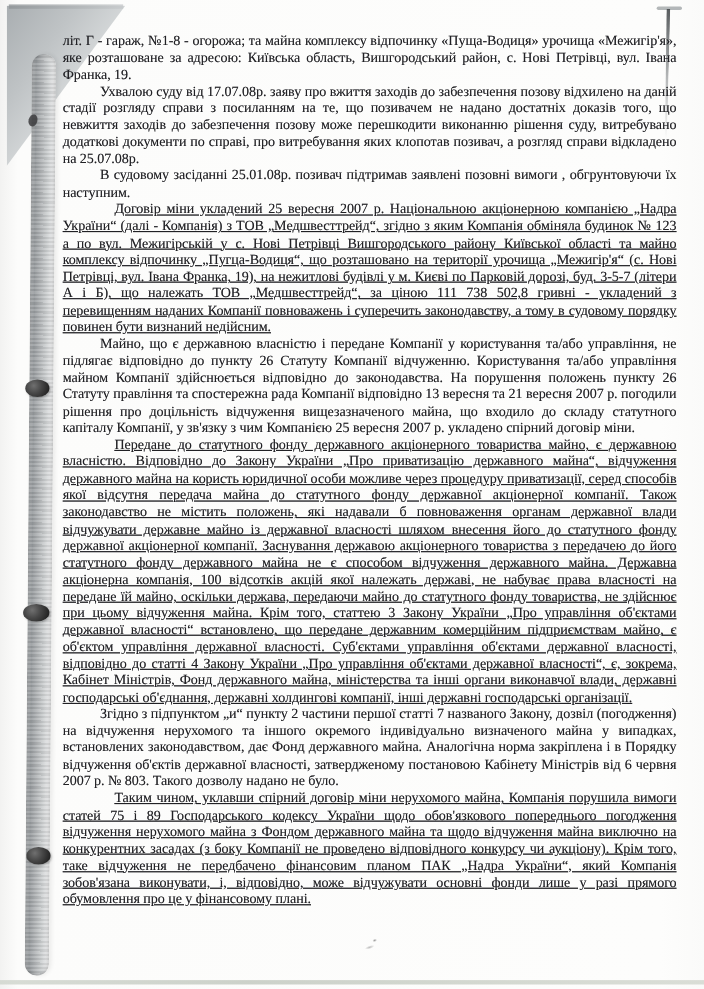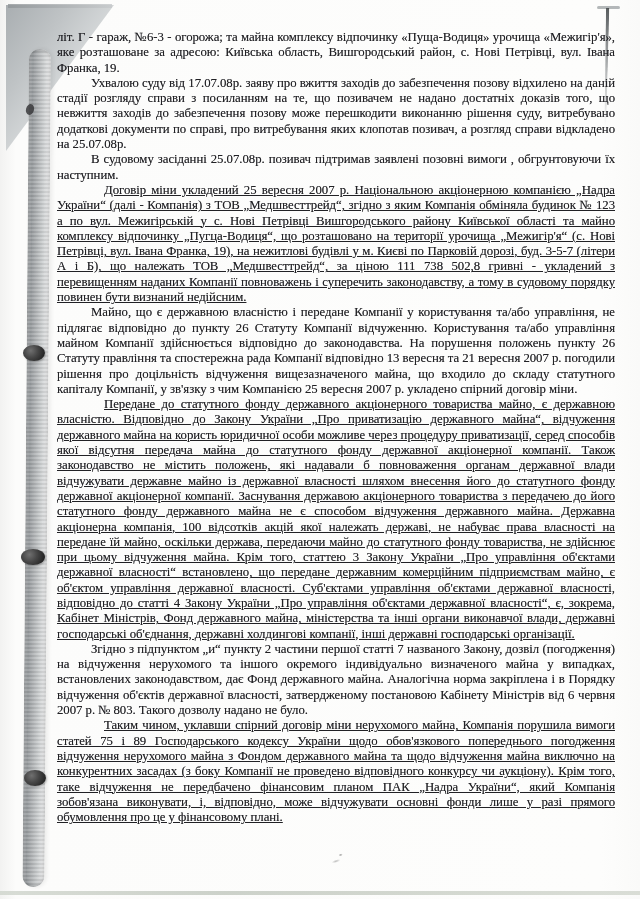--- a/index.html
+++ b/index.html
@@ -94,23 +94,23 @@
   <div class="rod"></div>
   <div class="rod-mark"></div>
   <div class="bolt bolt-1"></div>
   <div class="bolt bolt-2"></div>
   <div class="bolt bolt-3"></div>
 
   <div class="crease-tick"></div>
   <div class="crease"></div>
 
   <div class="doc">
-    <p class="first">літ. Г - гараж, №6-3 - огорожа; та майна комплексу відпочинку «Пуща-Водиця» урочища «Межигір'я», яке розташоване за адресою: Київська область, Вишгородський район, с. Нові Петрівці, вул. Івана Франка, 19.</p>
+    <p class="first">літ. Г - гараж, №1-8 - огорожа; та майна комплексу відпочинку «Пуща-Водиця» урочища «Межигір'я», яке розташоване за адресою: Київська область, Вишгородський район, с. Нові Петрівці, вул. Івана Франка, 19.</p>
     <p>Ухвалою суду від 17.07.08р. заяву про вжиття заходів до забезпечення позову відхилено на даній стадії розгляду справи з посиланням на те, що позивачем не надано достатніх доказів того, що невжиття заходів до забезпечення позову може перешкодити виконанню рішення суду, витребувано додаткові документи по справі, про витребування яких клопотав позивач, а розгляд справи відкладено на 25.07.08р.</p>
-    <p>В судовому засіданні 25.07.08р. позивач підтримав заявлені позовні вимоги , обгрунтовуючи їх наступним.</p>
+    <p>В судовому засіданні 25.01.08р. позивач підтримав заявлені позовні вимоги , обгрунтовуючи їх наступним.</p>
     <p class="indent-lg">Договір міни укладений 25 вересня 2007 р. Національною акціонерною компанією „Надра України“ (далі - Компанія) з ТОВ „Медшвесттрейд“, згідно з яким Компанія обміняла будинок № 123 а по вул. Межигірській у с. Нові Петрівці Вишгородського району Київської області та майно комплексу відпочинку „Пугца-Водиця“, що розташовано на території урочища „Межигір'я“ (с. Нові Петрівці, вул. Івана Франка, 19), на нежитлові будівлі у м. Києві по Парковій дорозі, буд. 3-5-7 (літери А і Б), що належать ТОВ „Медшвесттрейд“, за ціною 111 738 502,8 гривні - укладений з перевищенням наданих Компанії повноважень і суперечить законодавству, а тому в судовому порядку повинен бути визнаний недійсним.</p>
     <p>Майно, що є державною власністю і передане Компанії у користування та/або управління, не підлягає відповідно до пункту 26 Статуту Компанії відчуженню. Користування та/або управління майном Компанії здійснюється відповідно до законодавства. На порушення положень пункту 26 Статуту правління та спостережна рада Компанії відповідно 13 вересня та 21 вересня 2007 р. погодили рішення про доцільність відчуження вищезазначеного майна, що входило до складу статутного капіталу Компанії, у зв'язку з чим Компанією 25 вересня 2007 р. укладено спірний договір міни.</p>
     <p class="indent-lg">Передане до статутного фонду державного акціонерного товариства майно, є державною власністю. Відповідно до Закону України „Про приватизацію державного майна“, відчуження державного майна на користь юридичної особи можливе через процедуру приватизації, серед способів якої відсутня передача майна до статутного фонду державної акціонерної компанії. Також законодавство не містить положень, які надавали б повноваження органам державної влади відчужувати державне майно із державної власності шляхом внесення його до статутного фонду державної акціонерної компанії. Заснування державою акціонерного товариства з передачею до його статутного фонду державного майна не є способом відчуження державного майна. Державна акціонерна компанія, 100 відсотків акцій якої належать державі, не набуває права власності на передане їй майно, оскільки держава, передаючи майно до статутного фонду товариства, не здійснює при цьому відчуження майна. Крім того, статтею 3 Закону України „Про управління об'єктами державної власності“ встановлено, що передане державним комерційним підприємствам майно, є об'єктом управління державної власності. Суб'єктами управління об'єктами державної власності, відповідно до статті 4 Закону України „Про управління об'єктами державної власності“, є, зокрема, Кабінет Міністрів, Фонд державного майна, міністерства та інші органи виконавчої влади, державні господарські об'єднання, державні холдингові компанії, інші державні господарські організації.</p>
     <p>Згідно з підпунктом „и“ пункту 2 частини першої статті 7 названого Закону, дозвіл (погодження) на відчуження нерухомого та іншого окремого індивідуально визначеного майна у випадках, встановлених законодавством, дає Фонд державного майна. Аналогічна норма закріплена і в Порядку відчуження об'єктів державної власності, затвердженому постановою Кабінету Міністрів від 6 червня 2007 р. № 803. Такого дозволу надано не було.</p>
     <p class="indent-lg">Таким чином, уклавши спірний договір міни нерухомого майна, Компанія порушила вимоги статей 75 і 89 Господарського кодексу України щодо обов'язкового попереднього погодження відчуження нерухомого майна з Фондом державного майна та щодо відчуження майна виключно на конкурентних засадах (з боку Компанії не проведено відповідного конкурсу чи аукціону). Крім того, таке відчуження не передбачено фінансовим планом ПАК „Надра України“, який Компанія зобов'язана виконувати, і, відповідно, може відчужувати основні фонди лише у разі прямого обумовлення про це у фінансовому плані.</p>
   </div>
 
   <div class="smudge"></div>
   <div class="bottom-edge"></div>
 

